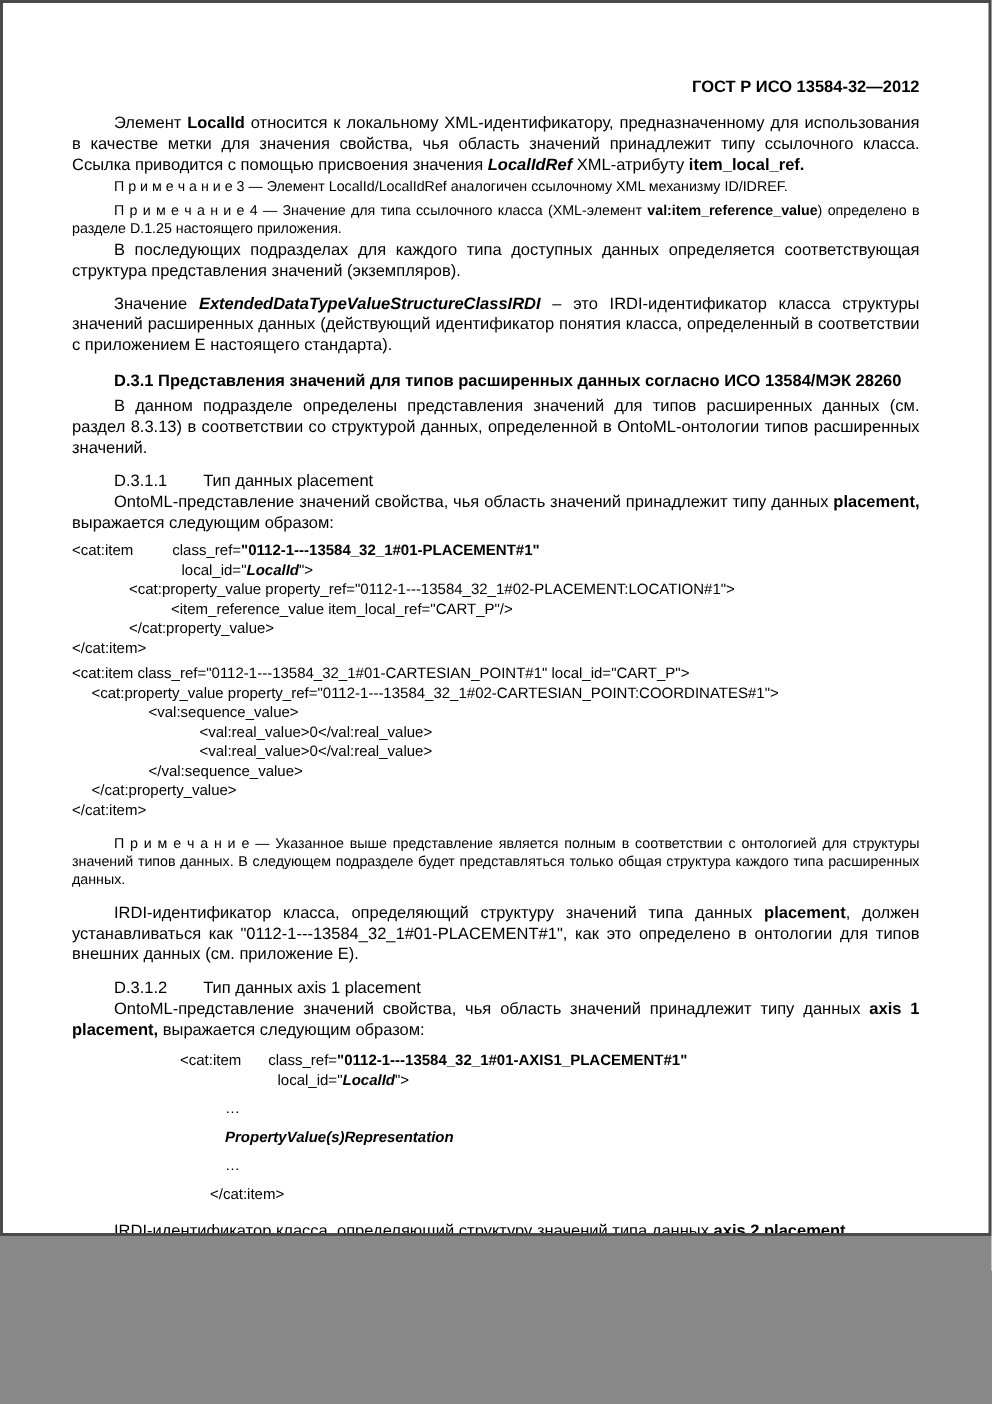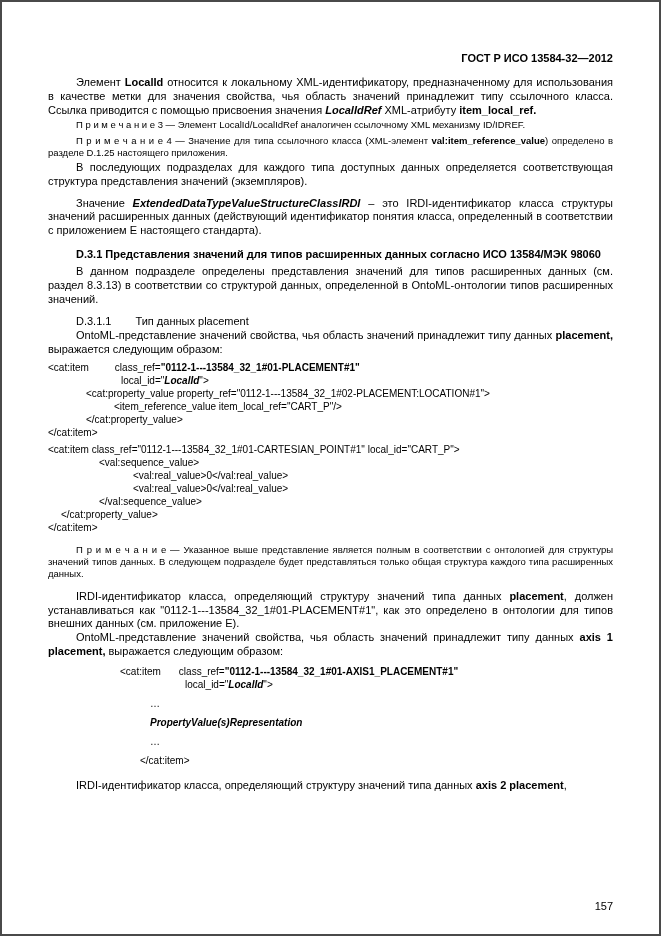--- a/index.html
+++ b/index.html
@@ -1,18 +1,18 @@
 <!DOCTYPE html>
 <html><head>
 <meta charset="utf-8">
 <style>
   * { margin:0; padding:0; box-sizing:border-box; }
   html,body { background:#888; }
   .page {
-    width:661px; height:936px;
+    width:661px; height:824px;
     margin:0 auto;
     border:2px solid #4a4a4a;
     background:#ffffff;
     font-family:"Liberation Sans", sans-serif;
     color:#000;
     padding:50px 46px 22px 46px;
     display:flex; flex-direction:column;
     overflow:hidden;
   }
   .hdr { text-align:right; font-size:11px; font-weight:bold; margin-bottom:12px; }
@@ -47,51 +47,53 @@
   <p class="note">П р и м е ч а н и е   3  —  Элемент LocalId/LocalIdRef аналогичен ссылочному XML механизму ID/IDREF.</p>
 
 
 
   <p class="note"><span>П р и м е ч а н и е   4  —  Значение для типа ссылочного класса (XML-элемент </span><span class="b">val:item_reference_value</span><span>) определено в разделе D.1.25 настоящего приложения.</span></p>
 
   <p class="p ind">В последующих подразделах для каждого типа доступных данных определяется соответствующая структура представления значений (экземпляров).</p>
 
   <p class="p ind mt8"><span>Значение </span><span class="bi">ExtendedDataTypeValueStructureClassIRDI</span><span> – это IRDI-идентификатор класса структуры значений расширенных данных (действующий идентификатор понятия класса, определенный в соответствии с приложением E настоящего стандарта).</span></p>
 
-  <p class="h1">D.3.1 Представления значений для типов расширенных данных согласно ИСО 13584/МЭК 98060</p>
+  <p class="h1">D.3.1 Представления значений для типов расширенных данных согласно ИСО 13584/МЭК 28260</p>
 
   <p class="p ind">В данном подразделе определены представления значений для типов расширенных данных (см. раздел 8.3.13) в соответствии со структурой данных, определенной в OntoML-онтологии типов расширенных значений.</p>
 
   <p class="h2"><span class="num">D.3.1.1</span><span>Тип данных placement</span></p>
 
   <p class="p ind"><span>OntoML-представление значений свойства, чья область значений принадлежит типу данных </span><span class="b">placement,</span><span> выражается следующим образом:</span></p>
 
   <div class="code">
     <div class="line"><span>&lt;cat:item</span><span class="ml26">class_ref=</span><span class="b">"0112-1---13584_32_1#01-PLACEMENT#1"</span></div>
     <div class="line pl73"><span>local_id="</span><span class="bi">LocalId</span><span>"&gt;</span></div>
     <div class="line pl38">&lt;cat:property_value property_ref="0112-1---13584_32_1#02-PLACEMENT:LOCATION#1"&gt;</div>
     <div class="line pl66">&lt;item_reference_value item_local_ref="CART_P"/&gt;</div>
     <div class="line pl38">&lt;/cat:property_value&gt;</div>
     <div class="line">&lt;/cat:item&gt;</div>
   </div>
 
   <div class="code mt14">
     <div class="line">&lt;cat:item class_ref="0112-1---13584_32_1#01-CARTESIAN_POINT#1" local_id="CART_P"&gt;</div>
+    <div class="line pl13">&lt;cat:property_value property_ref="0112-1---13584_32_1#02-CARTESIAN_POINT:COORDINATES#1"&gt;</div>
     <div class="line pl51">&lt;val:sequence_value&gt;</div>
     <div class="line pl85">&lt;val:real_value&gt;0&lt;/val:real_value&gt;</div>
     <div class="line pl85">&lt;val:real_value&gt;0&lt;/val:real_value&gt;</div>
     <div class="line pl51">&lt;/val:sequence_value&gt;</div>
     <div class="line pl13">&lt;/cat:property_value&gt;</div>
     <div class="line">&lt;/cat:item&gt;</div>
   </div>
 
   <p class="note mt10">П р и м е ч а н и е  —  Указанное выше представление является полным в соответствии с онтологией для структуры значений типов данных. В следующем подразделе будет представляться только общая структура каждого типа расширенных данных.</p>
 
   <p class="p ind mt8"><span>IRDI-идентификатор класса, определяющий структуру значений типа данных </span><span class="b">placement</span><span>, должен устанавливаться как "0112-1---13584_32_1#01-PLACEMENT#1", как это определено в онтологии для типов внешних данных (см. приложение E).</span></p>
 
+  <p class="h2"><span class="num">D.3.1.2</span><span>Тип данных axis 1 placement</span></p>
 
   <p class="p ind"><span>OntoML-представление значений свойства, чья область значений принадлежит типу данных </span><span class="b">axis 1 placement,</span><span> выражается следующим образом:</span></p>
 
   <div class="code code3">
     <div class="line"><span>&lt;cat:item</span><span class="ml18">class_ref=</span><span class="b">"0112-1---13584_32_1#01-AXIS1_PLACEMENT#1"</span></div>
     <div class="line pl65"><span>local_id="</span><span class="bi">LocalId</span><span>"&gt;</span></div>
     <div class="line pl30 sp6">…</div>
     <div class="line pl30 bi">PropertyValue(s)Representation</div>
     <div class="line pl30 sp6">…</div>
     <div class="line pl20">&lt;/cat:item&gt;</div>

